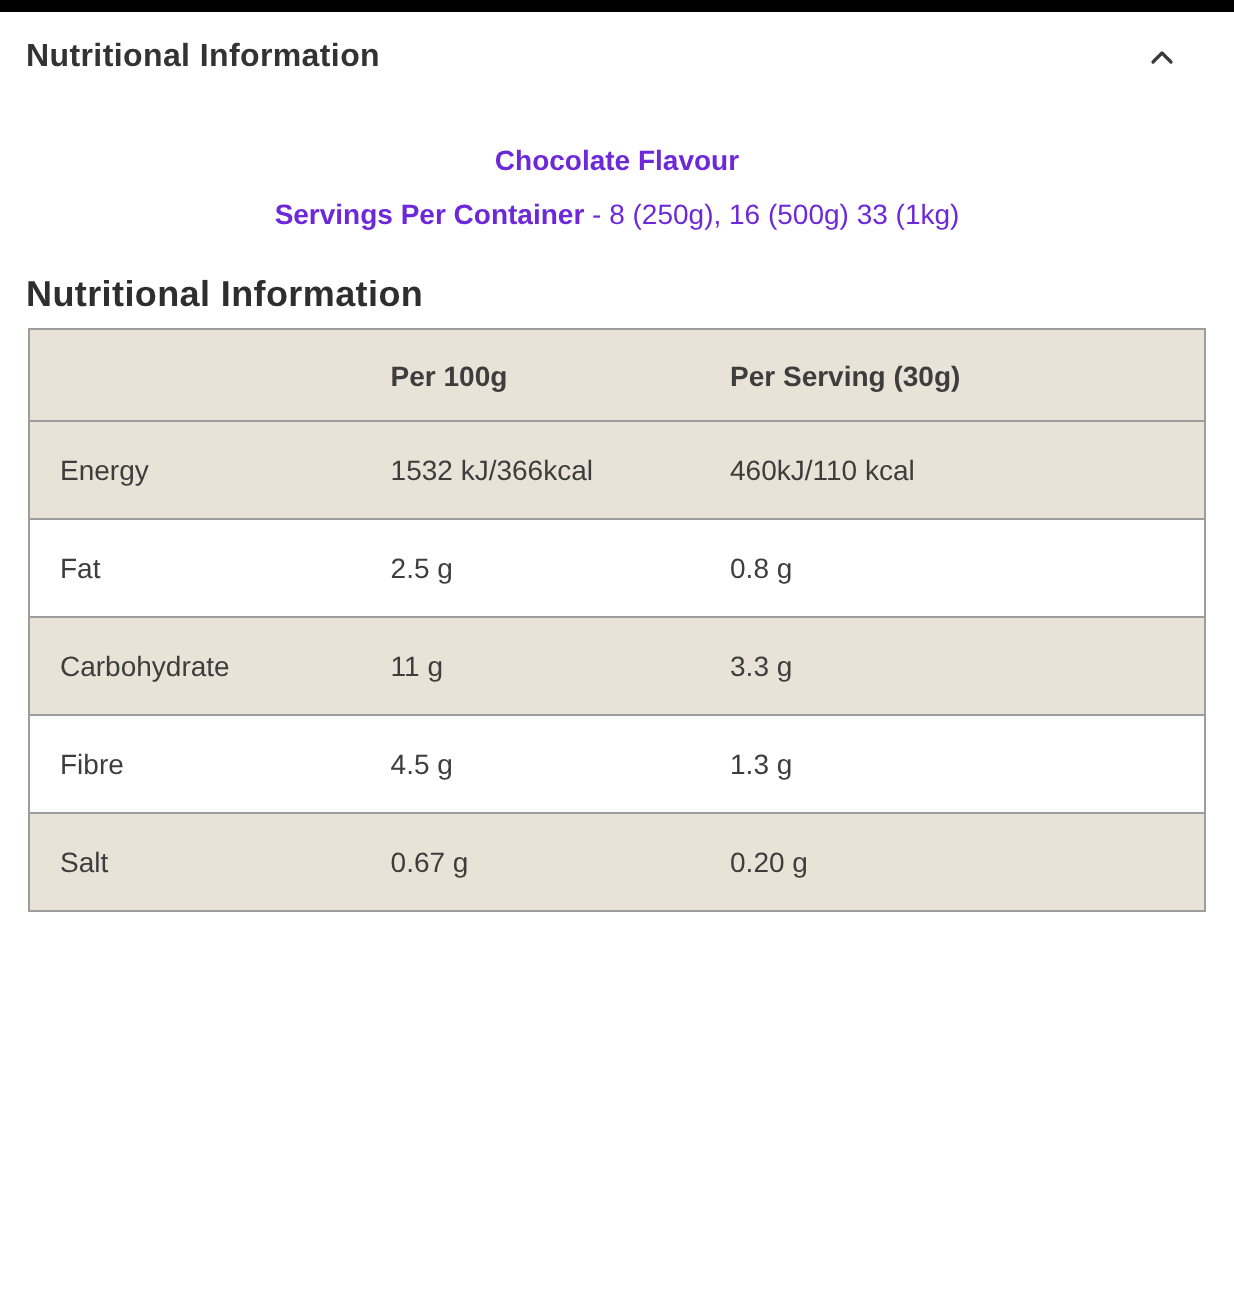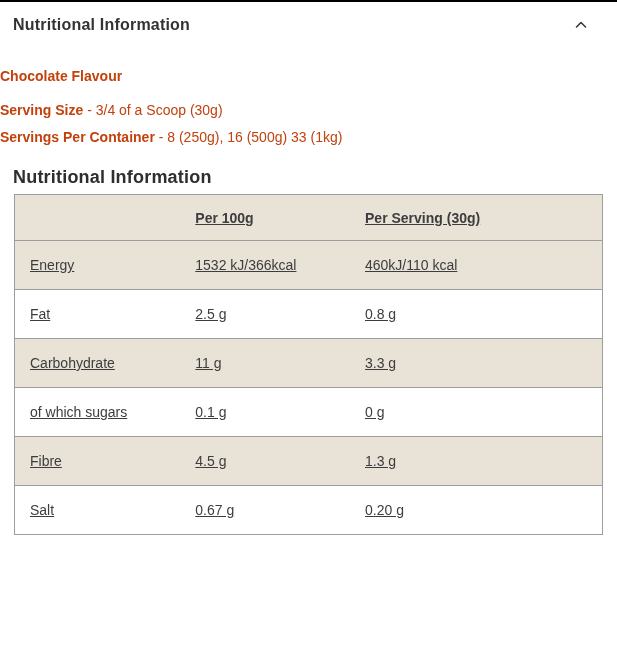--- a/index.html
+++ b/index.html
@@ -7,21 +7,21 @@
   body {
     width: 617px;
     height: 654px;
     font-family: "Liberation Sans", sans-serif;
     color: #3d3d3d;
     overflow: hidden;
   }
   .page {
     width: 617px;
     height: 594px;
-    border-top: 2px solid #000000;
+    border-top: 6px solid #000000;
   }
   
   .accordion-header {
     display: flex;
     align-items: center;
     justify-content: space-between;
     padding: 13px 28px 0 13px;
     cursor: pointer;
   }
   .accordion-title {
@@ -32,21 +32,21 @@
     line-height: 20px;
   }
   .chevron {
     display: inline-flex;
     align-items: center;
     justify-content: center;
     width: 16px;
     height: 16px;
   }
   
-  .info { text-align: left; font-size: 14px; color: #c2410c; }
+  .info { text-align: center; font-size: 14px; color: #6d28d9; }
   .info-line { line-height: 17px; }
   .flavour-line { margin-top: 33px; font-weight: 600; }
   .serving-line { margin-top: 17px; }
   .container-line { margin-top: 10px; }
   .info-label { font-weight: 600; }
   
   .section-heading {
     margin: 21px 13px 0 13px;
     font-size: 18px;
     font-weight: 600;
@@ -64,21 +64,21 @@
   }
   .nutrition-table th,
   .nutrition-table td {
     text-align: left;
     vertical-align: middle;
     padding: 15px 6px 15px 15px;
     line-height: 18px;
     font-weight: 400;
   }
   .nutrition-table th { font-weight: 600; padding-top: 14px; padding-bottom: 13px; }
-  .nutrition-table tr { border: 1px solid #9d9d9d; text-decoration: underline; }
+  .nutrition-table tr { border: 1px solid #9d9d9d; }
   .nutrition-table col.c1 { width: 166px; }
   .nutrition-table col.c2 { width: 170px; }
   .nutrition-table col.c3 { width: 253px; }
   .row-beige { background: #e8e2d7; }
   tbody tr:nth-child(odd) { background: #e8e2d7; }
   tbody tr:nth-child(even) { background: #ffffff; }
 </style>
 </head>
 <body>
 
@@ -88,21 +88,20 @@
     <span class="accordion-title">Nutritional Information</span>
     <span class="chevron">
       <svg width="14" height="14" viewBox="0 0 14 14" fill="none" xmlns="http://www.w3.org/2000/svg">
         <polyline points="2.5,9 7,4.5 11.5,9" stroke="#3a3a3a" stroke-width="1.6" fill="none" stroke-linecap="round" stroke-linejoin="round"></polyline>
       </svg>
     </span>
   </div>
 
   <div class="info">
     <p class="info-line flavour-line">Chocolate Flavour</p>
-    <p class="info-line serving-line"><span class="info-label">Serving Size</span><span> - 3/4 of a Scoop (30g)</span></p>
     <p class="info-line container-line"><span class="info-label">Servings Per Container</span><span> - 8 (250g), 16 (500g) 33 (1kg)</span></p>
   </div>
 
   <h2 class="section-heading">Nutritional Information</h2>
 
   <table class="nutrition-table">
     <colgroup>
         <col class="c1">
         <col class="c2">
         <col class="c3">
@@ -124,25 +123,20 @@
         <td>Fat</td>
         <td>2.5 g</td>
         <td>0.8 g</td>
       </tr>
       <tr>
         <td>Carbohydrate</td>
         <td>11 g</td>
         <td>3.3 g</td>
       </tr>
       <tr>
-        <td>of which sugars</td>
-        <td>0.1 g</td>
-        <td>0 g</td>
-      </tr>
-      <tr>
         <td>Fibre</td>
         <td>4.5 g</td>
         <td>1.3 g</td>
       </tr>
       <tr>
         <td>Salt</td>
         <td>0.67 g</td>
         <td>0.20 g</td>
       </tr>
     </tbody>

